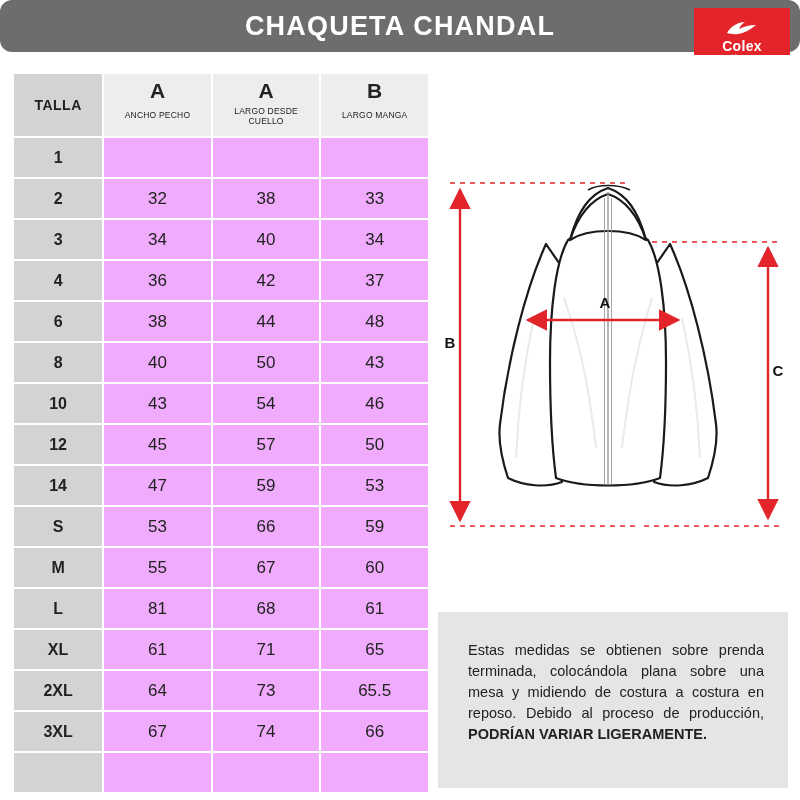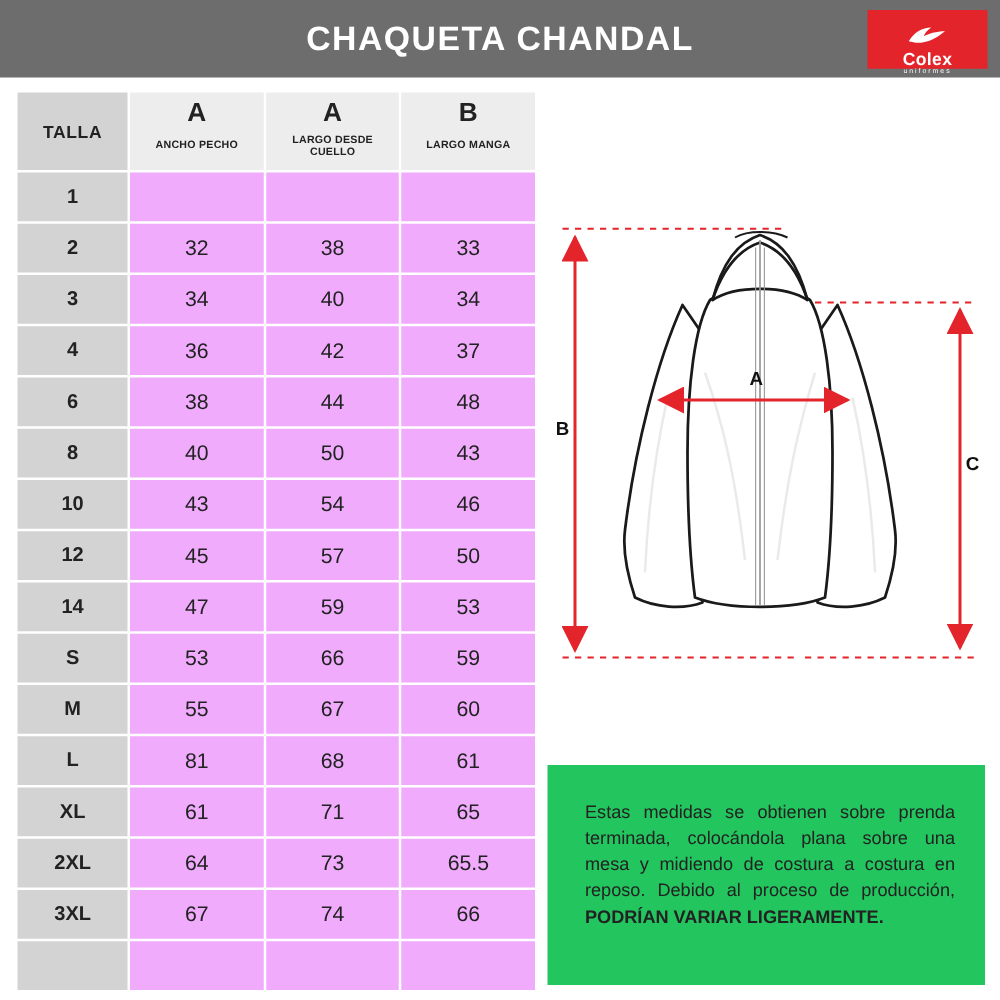--- a/index.html
+++ b/index.html
@@ -18,25 +18,26 @@
     width: 800px;
     height: 800px;
     background: #ffffff;
   }
 
   
   .header {
     position: absolute;
     left: 0; top: 0;
     width: 800px;
-    height: 62px;
+    height: 52px;
     background: #6d6d6d;
     display: flex;
     align-items: center;
     justify-content: center;
+    border-radius: 12px;
   }
   .header-title {
     color: #ffffff;
     font-size: 27px;
     font-weight: bold;
     letter-spacing: 1.2px;
     text-align: center;
   }
   .logo-box {
     position: absolute;
@@ -107,21 +108,21 @@
     color: #222;
   }
   .th-letter {
     font-size: 21px;
     font-weight: bold;
     line-height: 1;
     padding-top: 6px;
   }
   .th-desc {
     font-size: 8.5px;
-    font-weight: bold;
+    font-weight: normal;
     line-height: 1.15;
     padding: 0 6px;
     margin-top: 10px;
     letter-spacing: 0.2px;
   }
   .th-desc.two-line { margin-top: 6px; }
   td.talla-cell {
     width: 86px;
     height: 39px;
     background: #d3d3d3;
@@ -151,21 +152,21 @@
   }
   .illus svg { display: block; }
 
   
   .note {
     position: absolute;
     left: 438px;
     top: 612px;
     width: 350px;
     height: 176px;
-    background: #22c55e;
+    background: #e5e5e5;
     box-sizing: border-box;
     padding: 28px 24px 4px 30px;
   }
   .note p {
     margin: 0;
     font-size: 14.5px;
     line-height: 1.45;
     color: #222;
     text-align: justify;
   }

